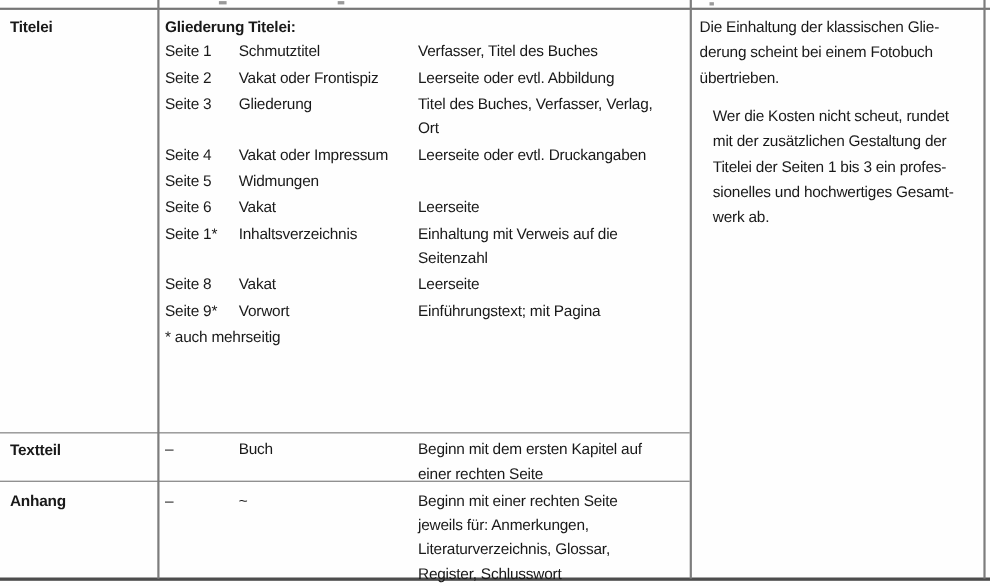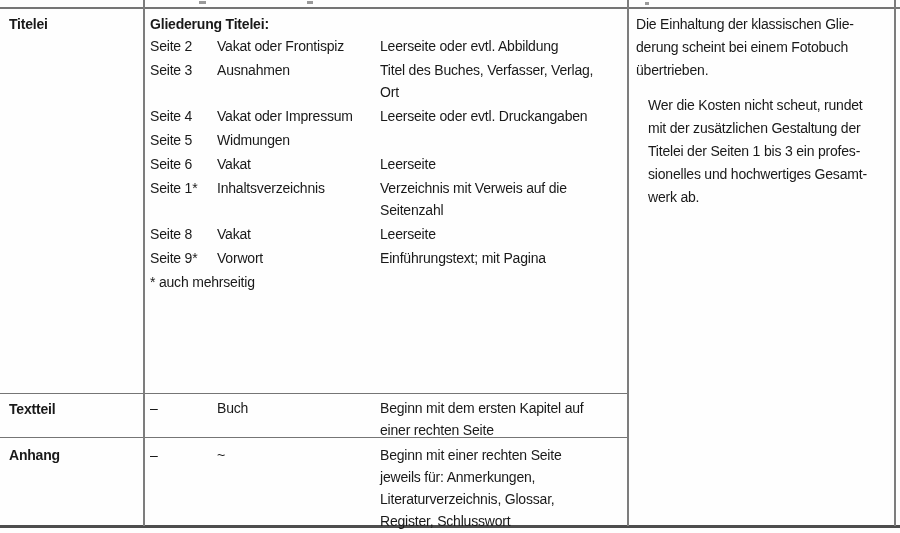--- a/index.html
+++ b/index.html
@@ -80,27 +80,32 @@
   <div class="frag frag-c"></div>
 
   <div class="term term-textteil">Textteil</div>
   <div class="term term-titelei">Titelei</div>
   <div class="term term-anhang">Anhang</div>
 
   <div class="cell-titelei">
     <div class="subheading">Gliederung Titelei:</div>
     <div class="pages">
       <div class="page-row">
+        <span class="c-page">Seite 1</span>
+        <span class="c-name">Schmutztitel</span>
+        <span class="c-content pre">Verfasser, Titel des Buches</span>
+      </div>
+      <div class="page-row">
         <span class="c-page">Seite 2</span>
         <span class="c-name">Vakat oder Frontispiz</span>
         <span class="c-content pre">Leerseite oder evtl. Abbildung</span>
       </div>
       <div class="page-row">
         <span class="c-page">Seite 3</span>
-        <span class="c-name">Ausnahmen</span>
+        <span class="c-name">Gliederung</span>
         <span class="c-content pre">Titel des Buches, Verfasser, Verlag,
 Ort</span>
       </div>
       <div class="page-row">
         <span class="c-page">Seite 4</span>
         <span class="c-name">Vakat oder Impressum</span>
         <span class="c-content pre">Leerseite oder evtl. Druckangaben</span>
       </div>
       <div class="page-row">
         <span class="c-page">Seite 5</span>
@@ -108,21 +113,21 @@
         <span class="c-content pre"></span>
       </div>
       <div class="page-row">
         <span class="c-page">Seite 6</span>
         <span class="c-name">Vakat</span>
         <span class="c-content pre">Leerseite</span>
       </div>
       <div class="page-row">
         <span class="c-page">Seite 1*</span>
         <span class="c-name">Inhaltsverzeichnis</span>
-        <span class="c-content pre">Verzeichnis mit Verweis auf die
+        <span class="c-content pre">Einhaltung mit Verweis auf die
 Seitenzahl</span>
       </div>
       <div class="page-row">
         <span class="c-page">Seite 8</span>
         <span class="c-name">Vakat</span>
         <span class="c-content pre">Leerseite</span>
       </div>
       <div class="page-row">
         <span class="c-page">Seite 9*</span>
         <span class="c-name">Vorwort</span>

